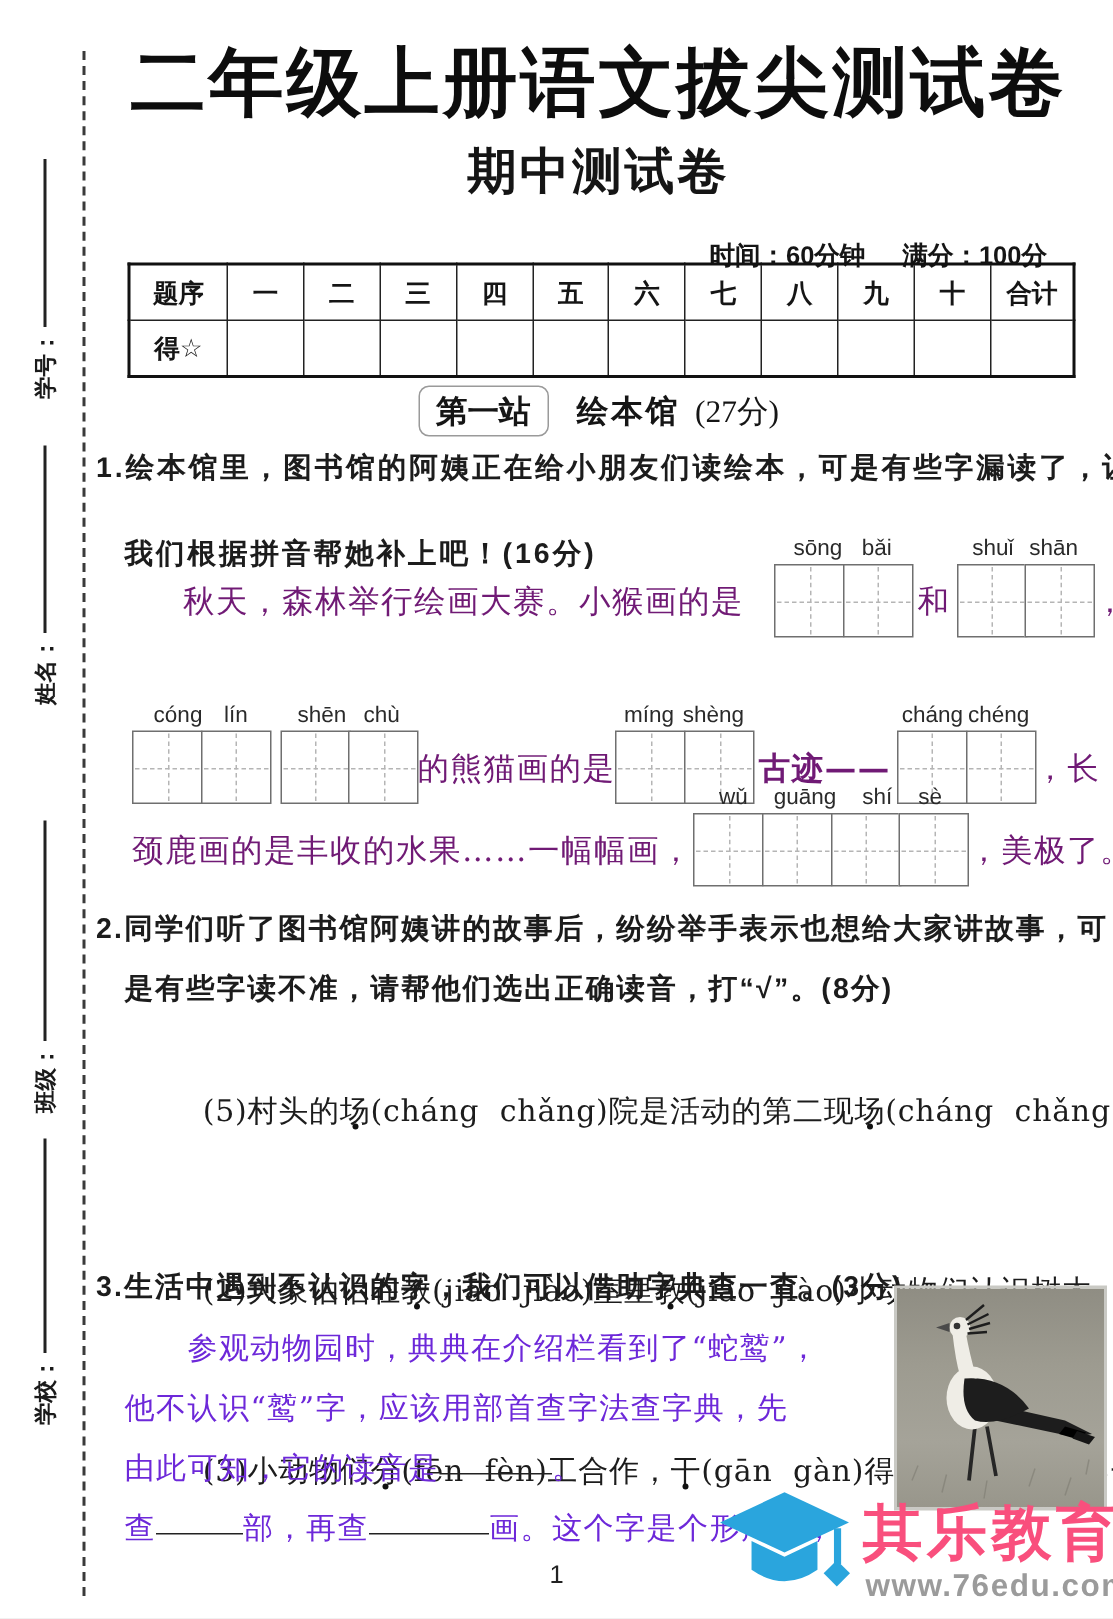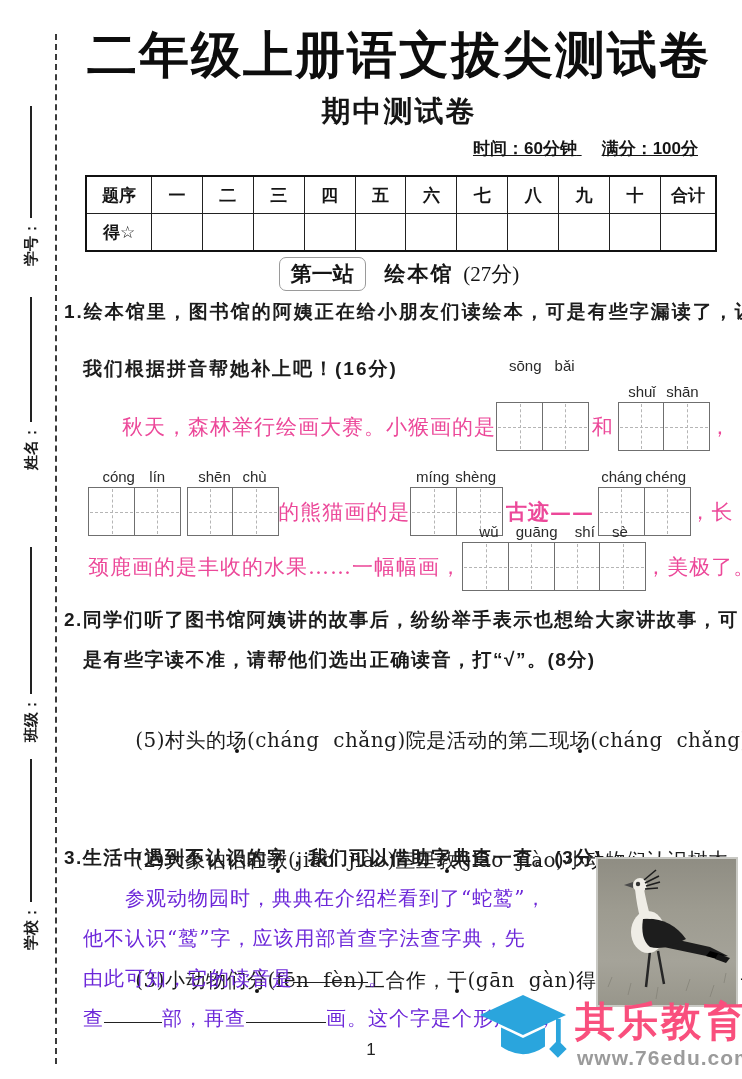--- a/index.html
+++ b/index.html
@@ -9,42 +9,42 @@
   
   .dash-line{position:absolute;left:55px;top:34px;height:1030px;width:0;border-left:2.5px dashed #3a3a3a;}
   .side-item{position:absolute;left:20px;transform:rotate(-90deg);transform-origin:0 0;
              white-space:nowrap;font-size:15px;font-weight:bold;color:#1a1a1a;line-height:22px;}
   .sline{display:inline-block;border-bottom:2px solid #222;height:2px;margin-left:3px;vertical-align:4px;}
 
   
   .title{position:absolute;left:56px;top:22px;width:686px;text-align:center;
          font-size:50px;font-weight:900;letter-spacing:2px;color:#0d0d0d;}
   .subtitle{position:absolute;left:56px;top:92px;width:686px;text-align:center;
-            font-size:29px;font-weight:800;letter-spacing:2px;}
-  .meta{position:absolute;top:137px;right:44px;font-size:17px;font-weight:700;text-decoration:underline;}
+            font-size:33px;font-weight:800;letter-spacing:2px;}
+  .meta{position:absolute;top:159px;right:44px;font-size:17px;font-weight:700;}
   .meta span{margin-left:20px;}
 
   
   .score-table{position:absolute;left:85px;top:175px;width:632px;border-collapse:collapse;
                border:2.5px solid #111;table-layout:fixed;}
   .score-table td{border:1.5px solid #222;height:36px;text-align:center;
                   font-size:17px;font-weight:700;padding:0;}
   .score-table td.c0{width:64px;}
   .score-table td.cl{width:54px;}
 
   
   .section-line{position:absolute;left:56px;top:257px;width:686px;text-align:center;font-size:21px;}
   .badge{display:inline-block;border:1.5px solid #9a9a9a;border-radius:7px;padding:2px 11px;
          font-weight:800;margin-right:13px;}
   .sec-name{font-weight:800;letter-spacing:2px;}
   .sec-pts{font-weight:400;font-family:"Liberation Serif",serif;margin-left:4px;}
 
   
   .hei{font-weight:600;font-size:19px;letter-spacing:2px;color:#1c1c1c;}
-  .kai{font-family:"DejaVu Serif","Liberation Serif",serif;font-weight:500;color:#ec4899;}
+  .kai{font-family:"DejaVu Serif","Liberation Serif",serif;font-weight:500;color:#701a75;}
   .abs{position:absolute;}
 
   
   .prow{position:absolute;left:64px;display:flex;align-items:flex-end;}
   .pb{display:flex;flex-direction:column;align-items:center;}
   .pin{display:flex;width:100%;justify-content:space-evenly;font-size:15px;color:#2a2a2a;
        margin-bottom:2px;font-family:"Liberation Sans",sans-serif;}
   .cells{display:flex;}
   .cell{width:45px;height:47px;border:1.2px solid #6f6f6f;position:relative;margin-right:-1.2px;background:#fff;}
   .cell::before{content:"";position:absolute;left:1px;right:1px;top:50%;border-top:1px dashed #b5b5b5;}
@@ -144,21 +144,21 @@
     <span class="badge">第一站</span>
     <span class="sec-name">绘本馆</span>
     <span class="sec-pts">(27分)</span>
   </div>
 
   <div class="abs hei" style="left:64px;top:299px;white-space:nowrap;">1.绘本馆里，图书馆的阿姨正在给小朋友们读绘本，可是有些字漏读了，让</div>
   <div class="abs hei" style="left:83px;top:356px;white-space:nowrap;">我们根据拼音帮她补上吧！(16分)</div>
 
   <div class="prow" style="top:357px;">
     <span class="kai" style="margin-left:58px;">秋天，森林举行绘画大赛。小猴画的是</span>
-    <div class="pb" style="margin-left:0;gap:26px;">
+    <div class="pb" style="margin-left:20px;">
       <div class="pin">
         <span>sōng</span>
         <span>bǎi</span>
       </div>
       <div class="cells">
         <div class="cell"></div>
         <div class="cell"></div>
       </div>
     </div>
     <span class="kai" style="margin:0 4px;">和</span>

